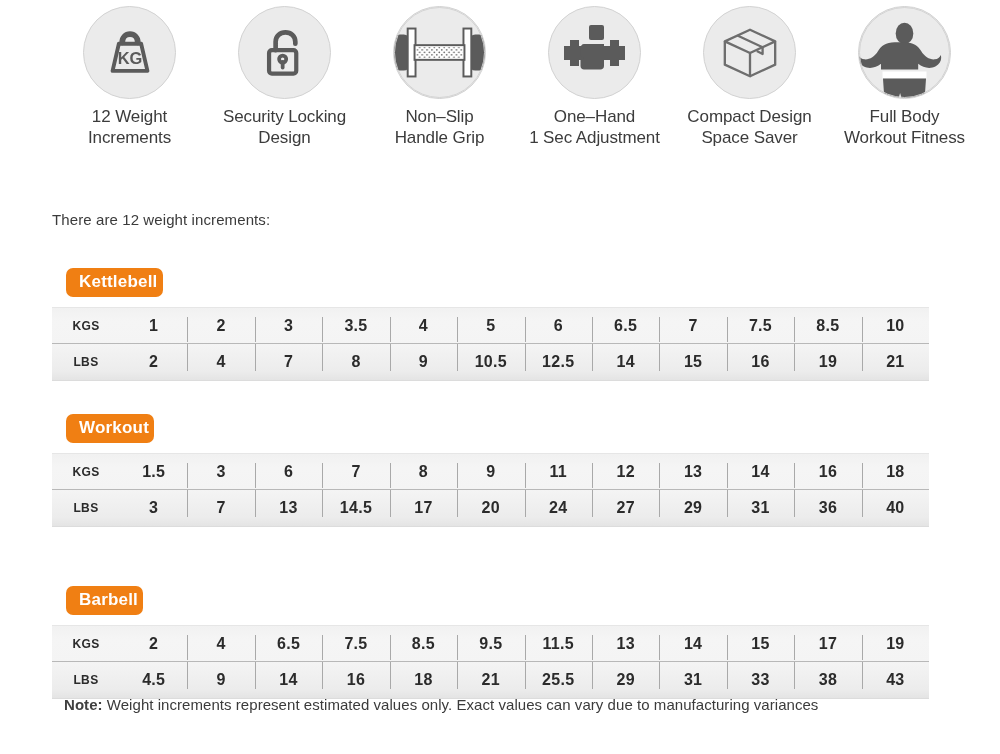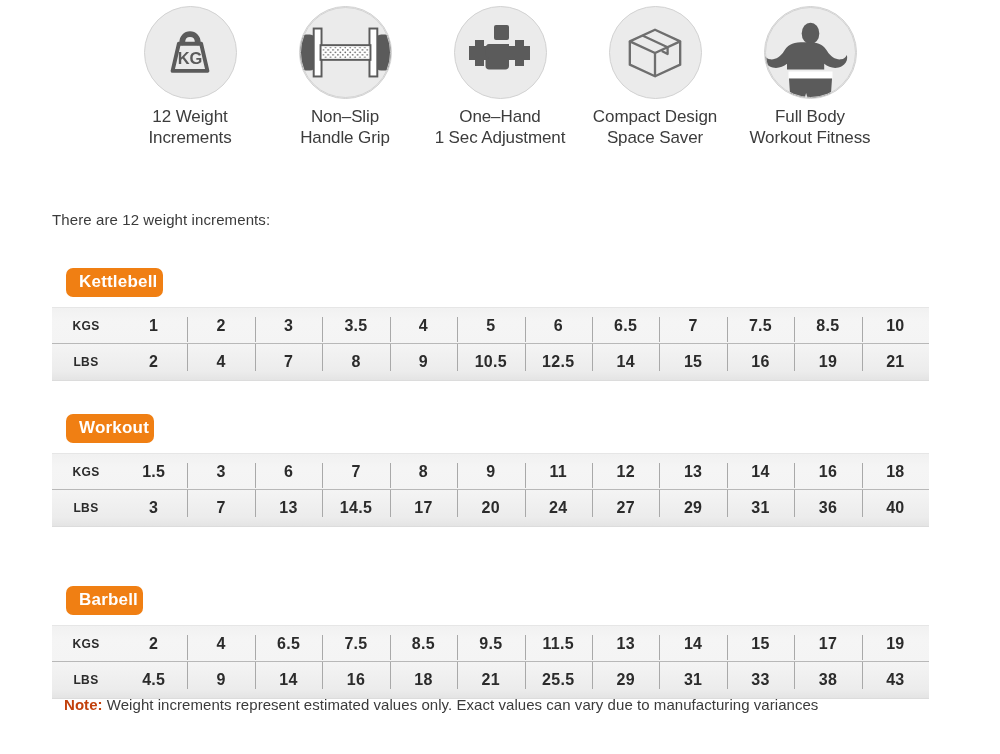--- a/index.html
+++ b/index.html
@@ -10,21 +10,21 @@
     background:#ffffff;
     font-family:"Liberation Sans", sans-serif;
     color:#3b3b3b;
     overflow:hidden;
   }
   .page { position:relative; width:1000px; height:754px; }
 
   
   .features {
     position:absolute; top:6px; left:0; width:1000px;
-    display:flex; justify-content:center;
+    display:flex; justify-content:flex-end;
     padding:0 18px;
   }
   .feature { width:155px; display:flex; flex-direction:column; align-items:center; }
   .badge-circle {
     width:93px; height:93px; border-radius:50%;
     background:#ebebeb; border:1px solid #d2d2d2;
     display:flex; align-items:center; justify-content:center;
     overflow:hidden;
   }
   .badge-circle svg { display:block; }
@@ -85,41 +85,53 @@
     border-left:1px solid #a9a9a9;
   }
   .wrow.lbs .tickslot::before { top:0px; bottom:9px; }
   .tickslot:first-child::before { border-left:none; }
 
   
   .note {
     position:absolute; left:64px; top:696px;
     font-size:15px; color:#3b3b3b; letter-spacing:0.05px;
   }
-  .note b { font-weight:700; color:#c2410c; }
+  .note b { font-weight:700; color:#404040; }
 </style>
 </head>
 <body>
 
 <div class="page">
 
   <div class="features">
 
     <div class="feature">
       <div class="badge-circle">
         <svg width="62" height="62" viewBox="0 0 64 64" fill="none" stroke="#5b5b5b">
           <path d="M24 21c0-5 3.6-8.5 8-8.5s8 3.5 8 8.5" stroke-width="6" stroke-linecap="round"></path>
           <path d="M20.5 22.5h23L50 50.5H14z" stroke-width="4" stroke-linejoin="round"></path>
           <text x="32" y="43" font-family="Liberation Sans, sans-serif" font-size="17" font-weight="700" fill="#5b5b5b" stroke="none" text-anchor="middle">KG</text>
         </svg>
       </div>
       <div class="feature-label">12 Weight
 Increments</div>
     </div>
 
+    <div class="feature">
+      <div class="badge-circle">
+        <svg width="60" height="60" viewBox="0 0 64 64" fill="none" stroke="#5b5b5b">
+          <path d="M22 29V20c0-6 4.6-10 10.5-10S43 14 43 20v2" stroke-width="5" stroke-linecap="round"></path>
+          <rect x="15" y="29" width="29" height="25" rx="3" stroke-width="4.5"></rect>
+          <circle cx="29.5" cy="38.5" r="3.8" stroke-width="4"></circle>
+          <path d="M29.5 41.5v6" stroke-width="4" stroke-linecap="round"></path>
+        </svg>
+      </div>
+      <div class="feature-label">Security Locking
+Design</div>
+    </div>
 
     <div class="feature">
       <div class="badge-circle">
         <svg width="93" height="93" viewBox="0 0 93 93">
           <defs>
             <clipPath id="clipCircle">
                 <circle cx="46.5" cy="46.5" r="46.5"></circle>
               </clipPath>
             <pattern id="knurl" width="5" height="5" patternUnits="userSpaceOnUse">
               <circle cx="1.3" cy="1.3" r="0.9" fill="#6a6a6a"></circle>

